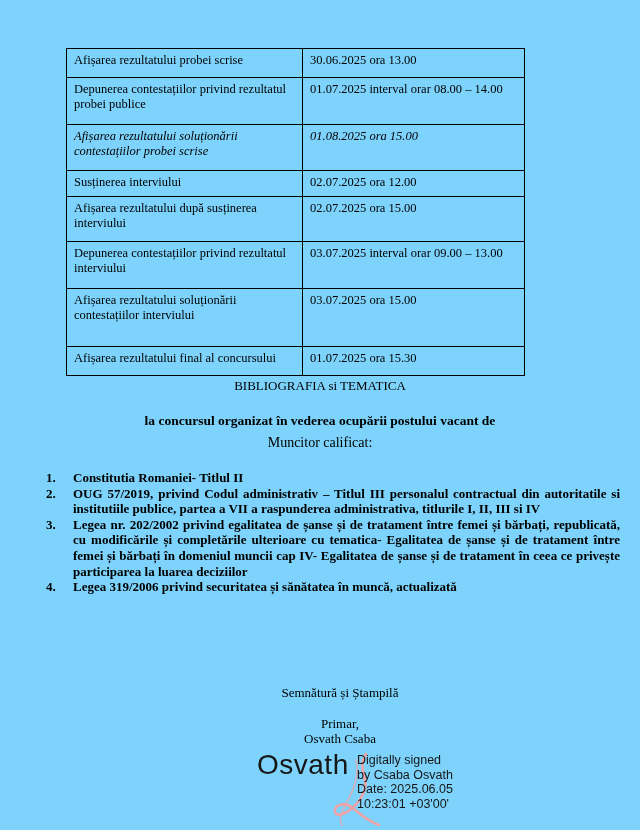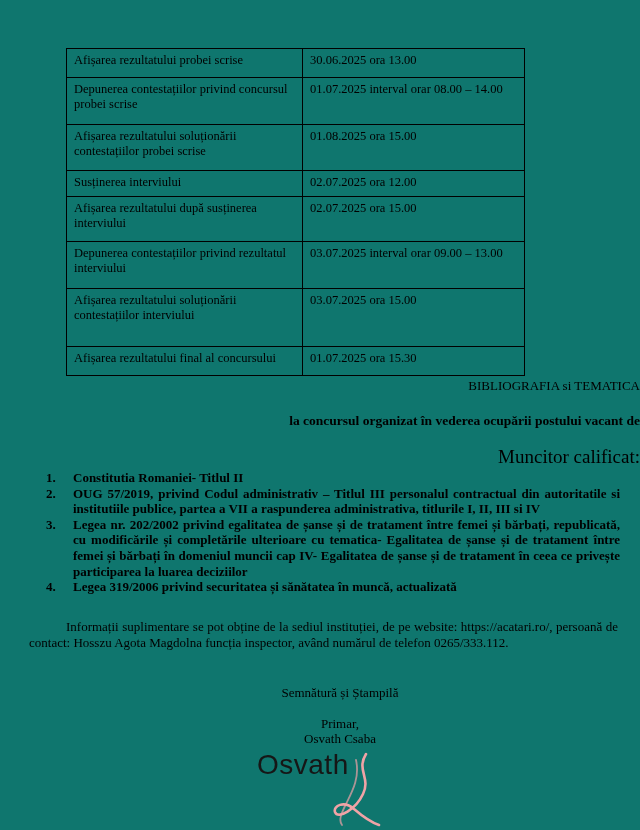--- a/index.html
+++ b/index.html
@@ -1,20 +1,20 @@
 <!DOCTYPE html>
 <html><head>
 <meta charset="utf-8">
 <style>
   html, body { margin: 0; padding: 0; background: #fff; }
   .page {
     position: relative;
     width: 640px;
     height: 830px;
-    background: #0f766e;
+    background: #7dd3fc;
     font-family: "Liberation Serif", serif;
     color: #000000;
     overflow: hidden;
   }
 
   
   table.schedule {
     position: absolute;
     left: 66px;
     top: 48px;
@@ -25,37 +25,37 @@
   table.schedule td {
     border: 1px solid #000;
     vertical-align: top;
     padding: 4px 6px 2px 7px;
     font-size: 12.5px;
     line-height: 15px;
   }
   table.schedule td.col-label { width: 222px; }
   table.schedule tr:nth-child(1) { height: 29px; }
   table.schedule tr:nth-child(2) { height: 47px; }
-  table.schedule tr:nth-child(3) { height: 46px; }
+  table.schedule tr:nth-child(3) { height: 46px; font-style: italic; }
   table.schedule tr:nth-child(4) { height: 26px; }
   table.schedule tr:nth-child(5) { height: 45px; }
   table.schedule tr:nth-child(6) { height: 47px; }
   table.schedule tr:nth-child(7) { height: 58px; }
   table.schedule tr:nth-child(8) { height: 29px; padding-left: 11px; }
 
   
   .h-center {
     position: absolute;
     left: 0;
     width: 640px;
-    text-align: right;
+    text-align: center;
   }
   .biblio-title    { top: 378px; font-size: 13px; }
   .biblio-subtitle { top: 413px; font-size: 13.5px; font-weight: bold; }
-  .biblio-position { top: 446px; font-size: 19px; }
+  .biblio-position { top: 435px; font-size: 14px; }
 
   
   .biblio-list {
     position: absolute;
     left: 46px;
     top: 470px;
     width: 574px;
     font-weight: bold;
     font-size: 13px;
     line-height: 15.6px;
@@ -135,21 +135,21 @@
 
 <div class="page">
 
   <table class="schedule">
     <tbody>
       <tr>
         <td class="col-label">Afișarea rezultatului probei scrise</td>
         <td>30.06.2025 ora 13.00</td>
       </tr>
       <tr>
-        <td class="col-label">Depunerea contestațiilor privind concursul probei scrise</td>
+        <td class="col-label">Depunerea contestațiilor privind rezultatul probei publice</td>
         <td>01.07.2025 interval orar 08.00 – 14.00</td>
       </tr>
       <tr>
         <td class="col-label">Afișarea rezultatului soluționării contestațiilor probei scrise</td>
         <td>01.08.2025 ora 15.00</td>
       </tr>
       <tr>
         <td class="col-label">Susținerea interviului</td>
         <td>02.07.2025 ora 12.00</td>
       </tr>
@@ -188,32 +188,37 @@
     <div class="biblio-item">
       <span class="biblio-num">3.</span>
       <span class="biblio-text">Legea nr. 202/2002 privind egalitatea de șanse și de tratament între femei și bărbați, republicată, cu modificările și completările ulterioare cu tematica- Egalitatea de șanse și de tratament între femei și bărbați în domeniul muncii cap IV- Egalitatea de șanse și de tratament în ceea ce privește participarea la luarea deciziilor</span>
     </div>
     <div class="biblio-item">
       <span class="biblio-num">4.</span>
       <span class="biblio-text">Legea 319/2006 privind securitatea și sănătatea în muncă, actualizată</span>
     </div>
   </div>
 
-  <div class="contact-paragraph">Informații suplimentare se pot obține de la sediul instituției, de pe website: https://acatari.ro/, persoană de contact: Hosszu Agota Magdolna funcția inspector, având numărul de telefon 0265/333.112.</div>
 
   <div class="sig-label">Semnătură și Ștampilă</div>
 
   <div class="primar-block">
     <div>Primar,</div>
     <div>Osvath Csaba</div>
   </div>
 
   <div class="digital-signature">
     <div class="sig-name">
       <div>Osvath</div>
     </div>
     <svg class="sig-ribbon" viewBox="0 0 58 75" fill="none" xmlns="http://www.w3.org/2000/svg">
       <path d="M40,2 C30,18 45,26 37,42 C30,57 12,68 9,60 C7,54 18,48 28,57 C35,63 44,70 53,73" stroke-width="2.6" fill="none" stroke-linecap="round" stroke="#f0a3a6"></path>
       <path d="M30,8 C34,26 26,40 20,52 C16,60 12,68 16,73" stroke-width="1.8" fill="none" stroke-linecap="round" opacity="0.7" stroke="#f0a3a6"></path>
     </svg>
+    <div class="sig-details">
+      <div>Digitally signed</div>
+      <div>by Csaba Osvath</div>
+      <div>Date: 2025.06.05</div>
+      <div>10:23:01 +03'00'</div>
+    </div>
   </div>
 
 </div>
 
 </body></html>

